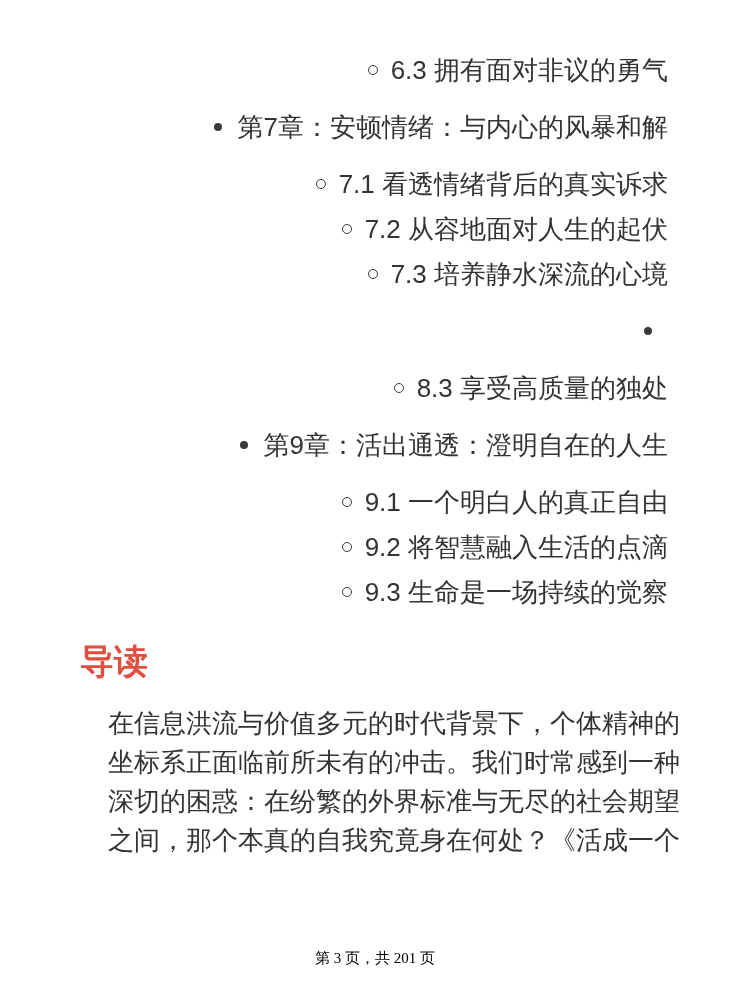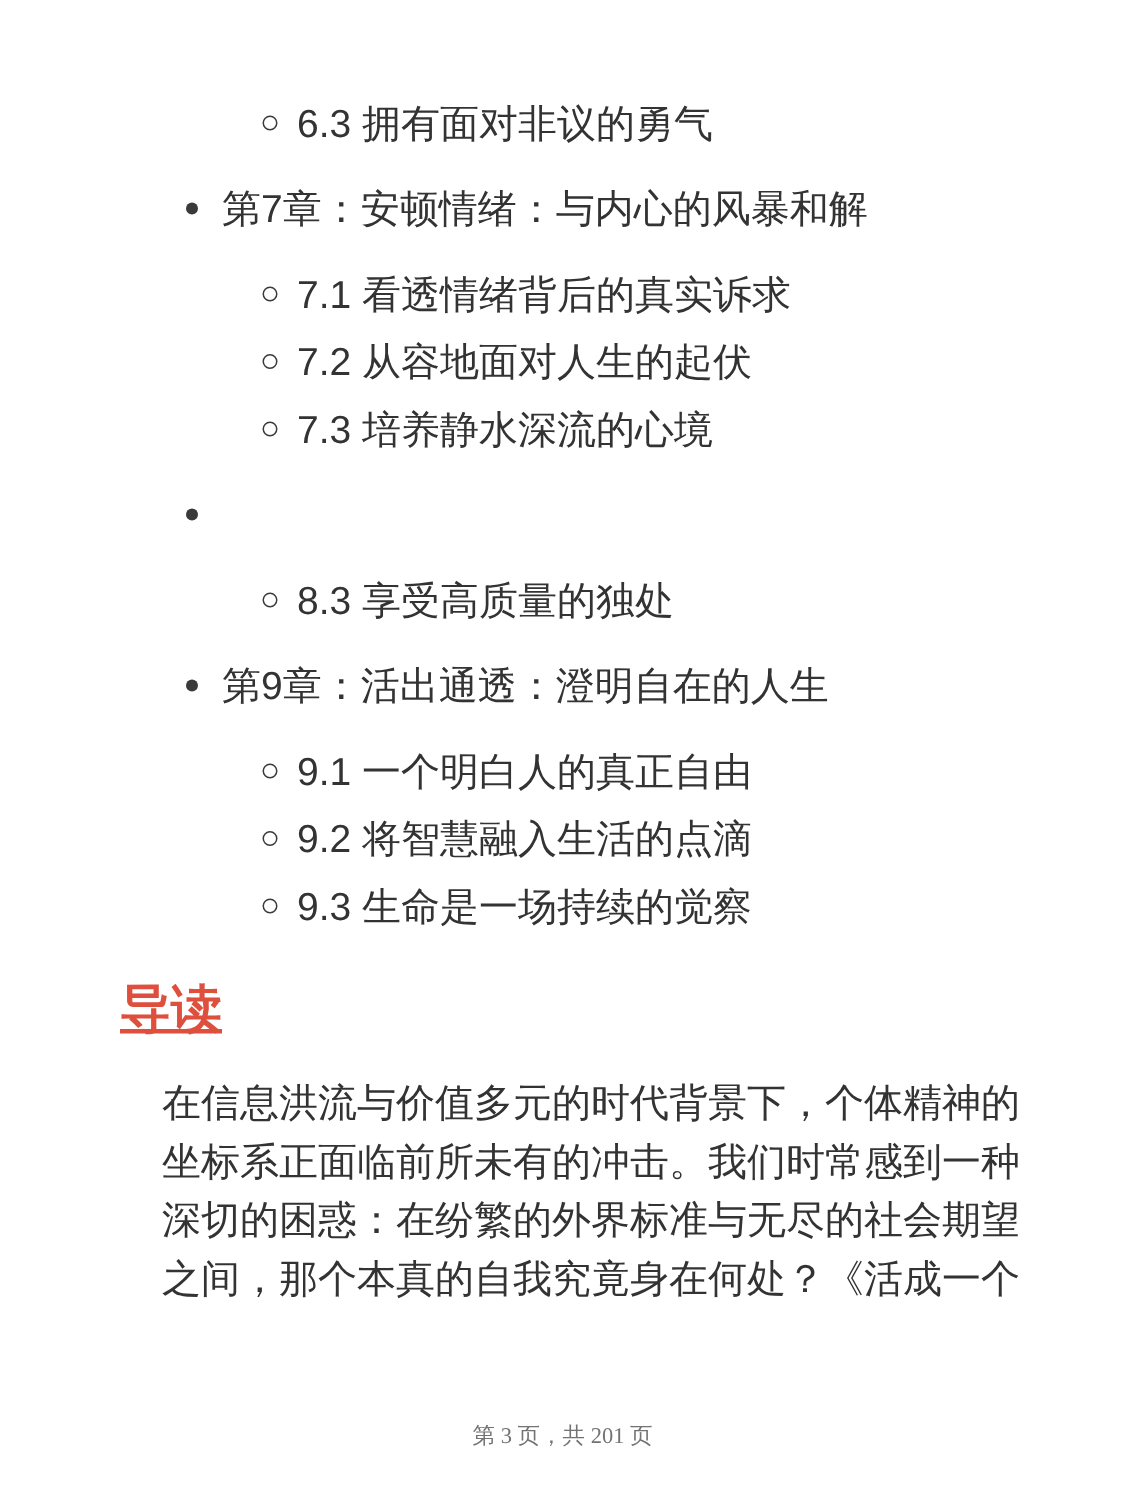--- a/index.html
+++ b/index.html
@@ -19,25 +19,26 @@
     position: relative;
     width: 750px;
     height: 1000px;
     box-sizing: border-box;
     padding: 51px 78px 0 80px;
     background: #ffffff;
   }
   
   ul.toc {
     list-style: none;
-    margin: 16px;
+    margin: 4px;
     padding: 0;
     display: flex;
     flex-direction: column;
     gap: 15px;
+    align-items: flex-end;
   }
   ul.toc li {
     position: relative;
     height: 30px;
     line-height: 30px;
     font-size: 26px;
     white-space: nowrap;
   }
   li.chapter {
     padding-left: 52px;
@@ -66,21 +67,20 @@
     border-radius: 50%;
     background: transparent;
   }
   
   .section-heading {
     margin: 34px 0 0 0;
     font-size: 34px;
     line-height: 40px;
     font-weight: 700;
     color: #df4f3d;
-    text-decoration: underline;
   }
   
   .intro {
     margin-top: 23px;
     font-size: 26px;
     line-height: 39px;
     color: #333333;
     margin-left: 28px;
   }
   .intro .line {
@@ -89,21 +89,21 @@
   
   .footer {
     position: absolute;
     left: 0;
     right: 0;
     top: 948px;
     text-align: center;
     font-family: "Liberation Serif", "DejaVu Serif", serif;
     font-size: 15px;
     line-height: 20px;
-    color: #737373;
+    color: #000000;
   }
 </style>
 </head>
 <body>
 
 <div class="page">
 
   <ul class="toc">
 
     <li class="sub">

